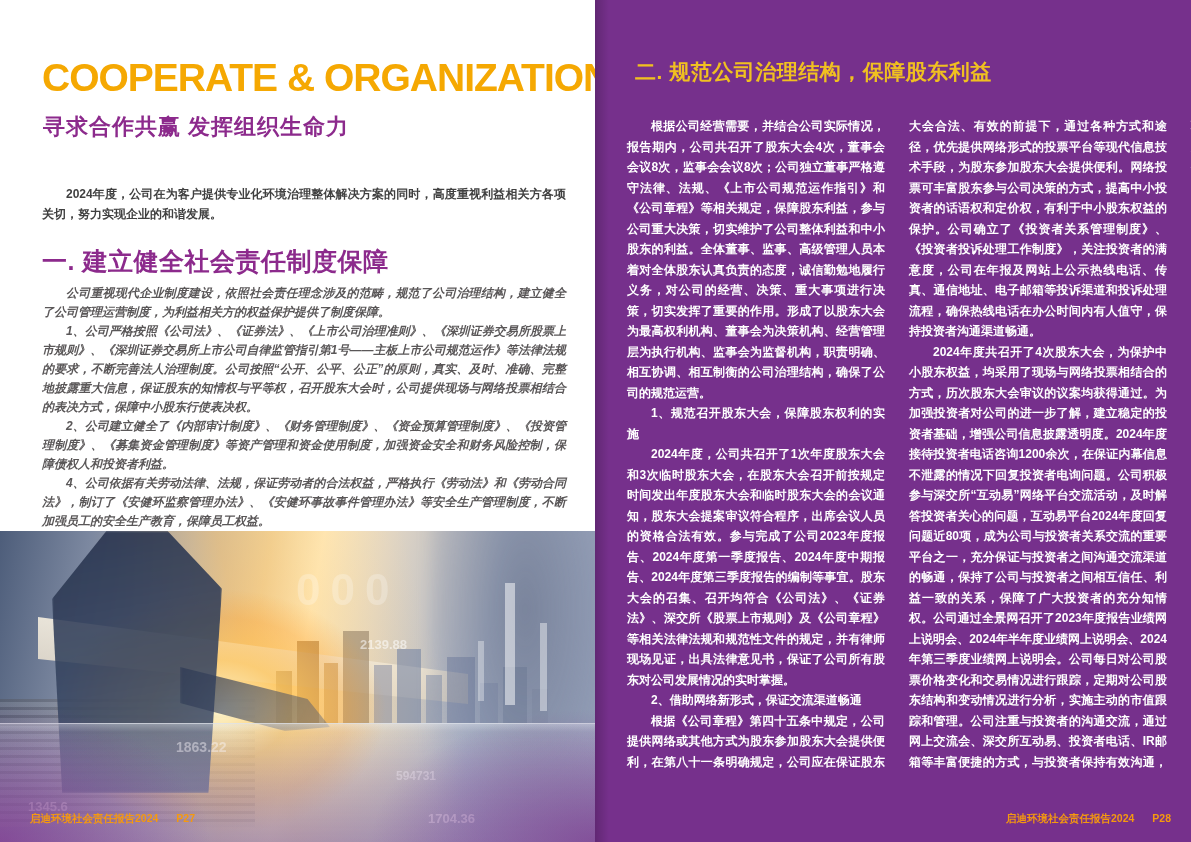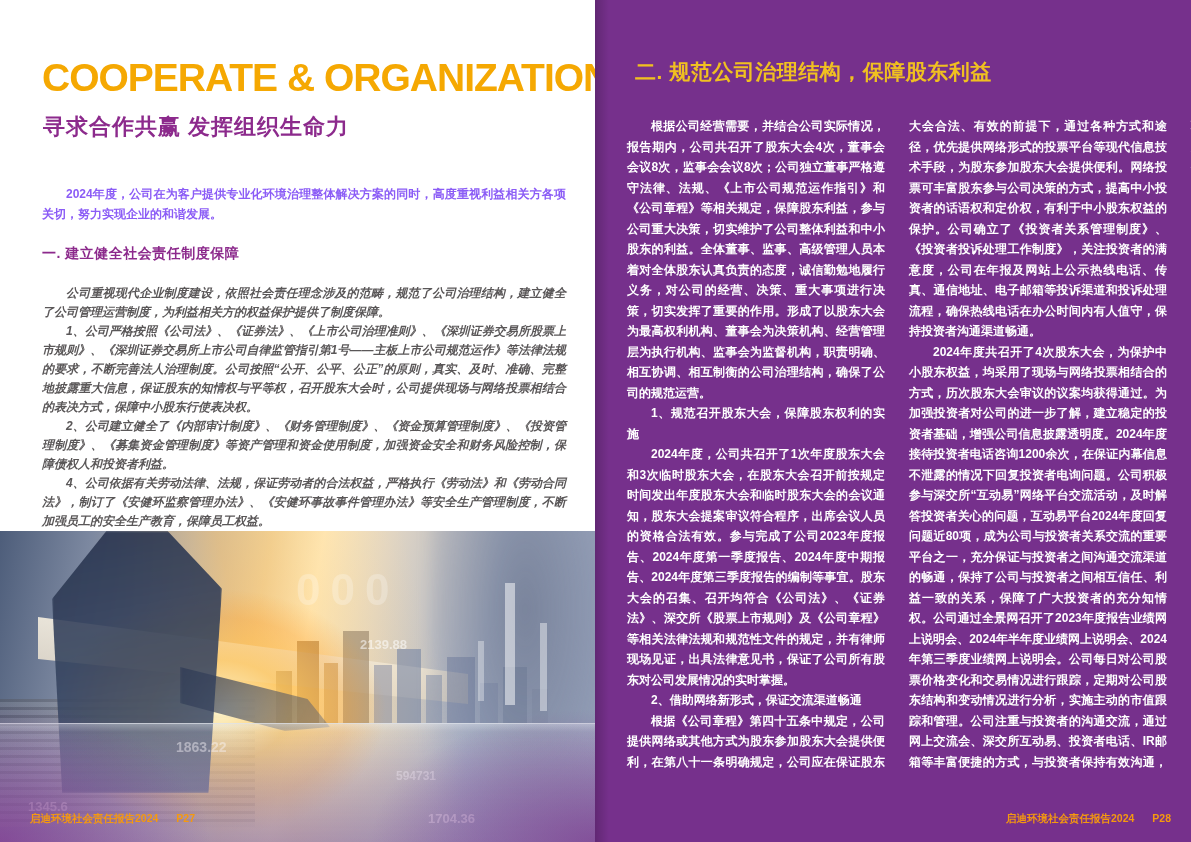--- a/index.html
+++ b/index.html
@@ -14,26 +14,26 @@
   .title-en {
     position:absolute; left:42px; top:56px; width:540px;
     font-size:39px; font-weight:700; color:#F5A802; letter-spacing:-1px; white-space:nowrap;
   }
   .title-cn {
     position:absolute; left:43px; top:112px;
     font-size:22px; font-weight:700; color:#8C2A8C; letter-spacing:1px;
   }
   .intro {
     position:absolute; left:42px; top:184px; width:524px;
-    font-size:12px; line-height:20px; font-weight:700; color:#8b5cf6;
+    font-size:12px; line-height:20px; font-weight:700; color:#404040;
     text-align:justify; text-indent:2em; margin:0;
   }
   .sec-heading {
     position:absolute; left:42px; top:245px;
-    font-size:14px; font-weight:700; color:#8C2A8C; letter-spacing:0.5px;
+    font-size:25px; font-weight:700; color:#8C2A8C; letter-spacing:0.5px;
   }
   .left-body {
     position:absolute; left:42px; top:284px; width:524px;
     font-size:12px; line-height:19px; font-weight:700; color:#5A5758; text-align:justify;
   }
   .left-body p { margin:0; text-indent:2em;font-style:italic; }
   
   .photo { position:absolute; left:0; top:531px; width:595px; height:311px; overflow:hidden;
     background:linear-gradient(100deg,#4d5d7a 0%, #7c88a0 14%, #b9b4ae 30%, #eccf9c 42%, #ffe9bd 50%, #e2d6c4 60%, #a8b2c6 78%, #97a3bd 100%);
   }

